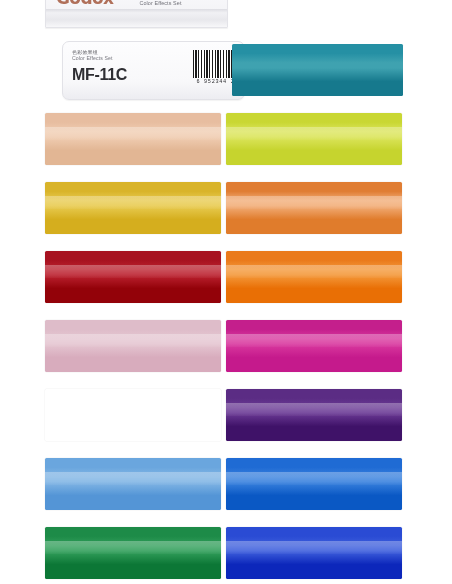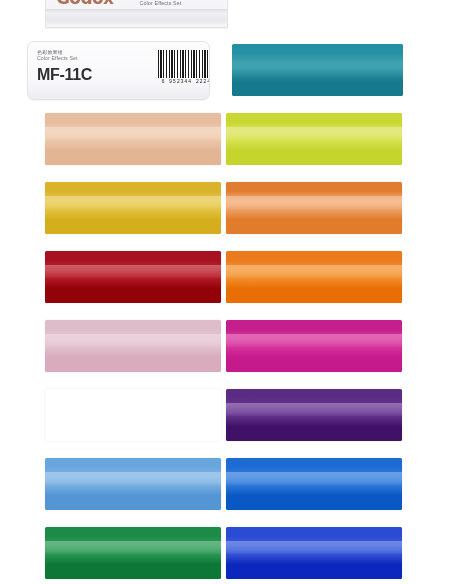--- a/index.html
+++ b/index.html
@@ -71,21 +71,21 @@
     position: absolute;
     left: 0; right: 0;
     top: 26px;
     height: 4px;
     background: linear-gradient(180deg, #dcdce2, #f2f2f5);
   }
 
   
   .model-card {
     position: absolute;
-    left: 27px;
+    left: 62px;
     top: 41px;
     width: 181px;
     height: 57px;
     background: linear-gradient(180deg, #fdfdfe 0%, #f8f8fa 70%, #ededf1 100%);
     border: 1px solid #e2e2e7;
     border-radius: 7px;
     box-shadow: 0 1px 1px rgba(0,0,0,0.05);
     overflow: hidden;
     display: flex;
     flex-direction: row;

